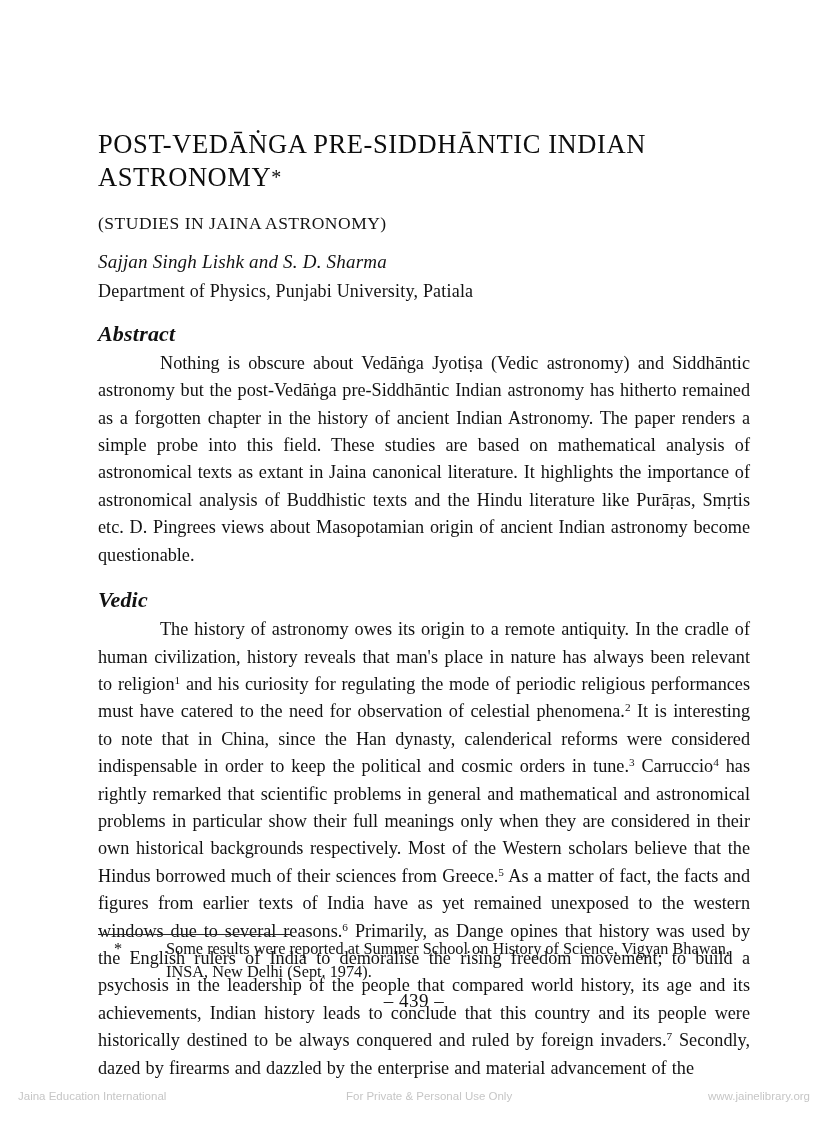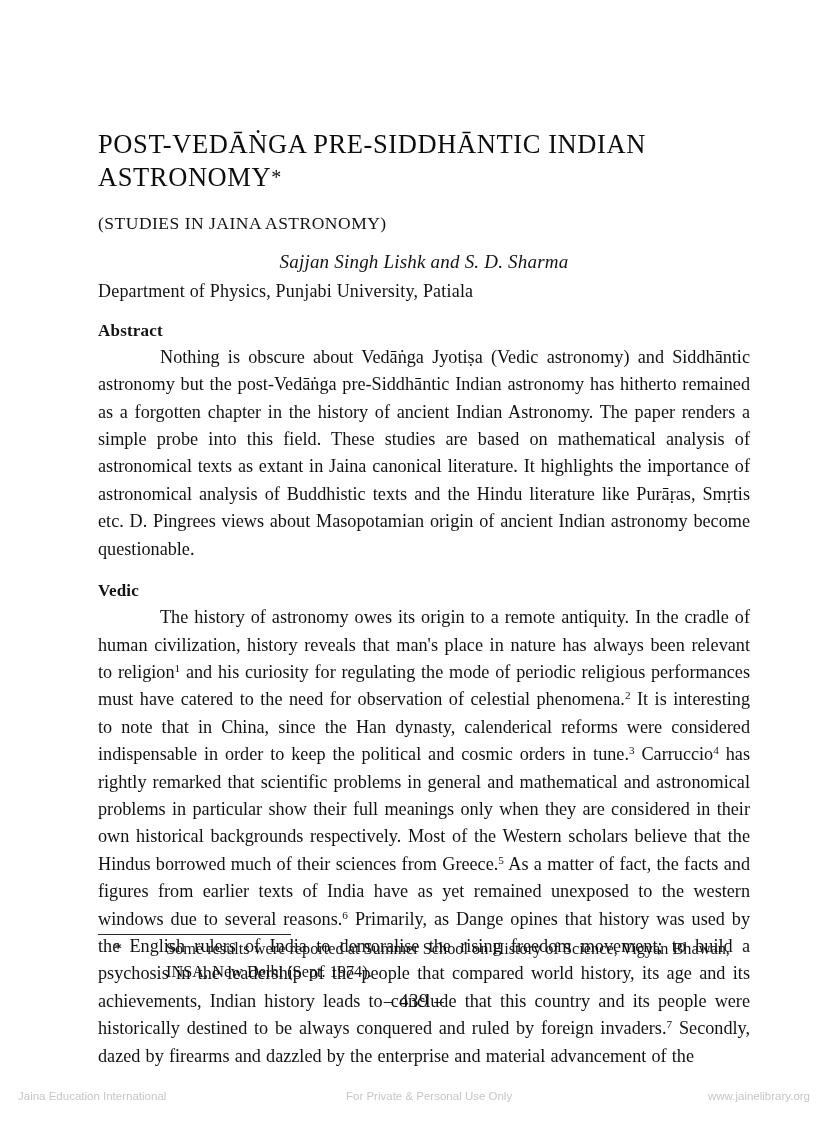--- a/index.html
+++ b/index.html
@@ -40,38 +40,39 @@
   .subtitle {
     margin-top: 4px;
     font-size: 17.5px;
     letter-spacing: 0.5px;
     line-height: 22px;
   }
 
   
   .authors {
     margin-top: 17px;
-    text-align: center;
+    text-align: left;
     font-style: italic;
     font-size: 19px;
     letter-spacing: 0.2px;
   }
   .affiliation {
     margin-top: 8px;
     text-align: left;
     font-size: 18px;
     letter-spacing: 0.2px;
   }
 
   
   .section-head {
     margin-top: 19px;
     font-weight: bold;
-    font-size: 17px;
+    font-size: 22px;
     letter-spacing: 0.2px;
+    font-style: italic;
   }
   .section-head.theory { margin-top: 14px; }
 
   
   .para {
     margin-top: 3px;
     text-align: justify;
     text-indent: 62px;
     font-size: 18.2px;
     line-height: 27.4px;

